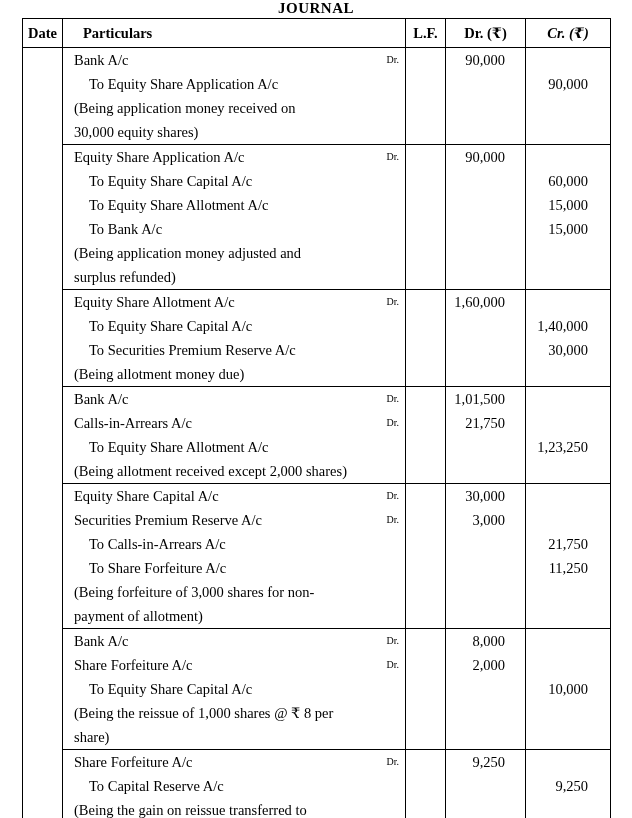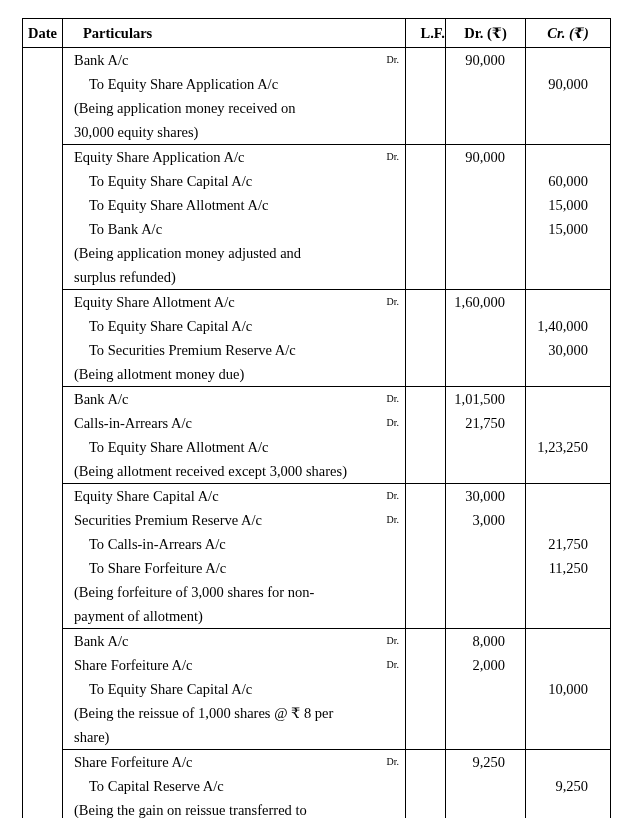--- a/index.html
+++ b/index.html
@@ -58,21 +58,21 @@
 
   thead th {
     font-size: 14.5px;
     font-weight: bold;
     height: 28px;
     line-height: 28px;
     padding: 0 8px;
   }
   th.h-date { text-align: center; }
   th.h-part { text-align: left; padding-left: 20px; }
-  th.h-lf   { text-align: right; }
+  th.h-lf   { text-align: center; }
   th.h-dr   { text-align: center; }
   th.h-cr   { text-align: center; font-style: italic; }
 
   
   td.cell { font-size: 14.5px; }
 
   .block {
     border-bottom: 1px solid #000000;
   }
   .block:last-child {
@@ -119,20 +119,21 @@
   }
 
   
   .lf-col .block { }
 </style>
 </head>
 <body>
 
 <div class="page">
 
+  <div class="doc-title">JOURNAL</div>
 
   <table class="journal-table">
     <colgroup>
       <col class="c-date">
       <col class="c-part">
       <col class="c-lf">
       <col class="c-dr">
       <col class="c-cr">
     </colgroup>
     <thead>
@@ -213,21 +214,21 @@
             <div class="block">
               <div class="line part-line"><span class="txt">Equity Share Allotment A/c</span><span class="dr-mark">Dr.</span></div>
               <div class="line part-line indent"><span class="txt">To Equity Share Capital A/c</span></div>
               <div class="line part-line indent"><span class="txt">To Securities Premium Reserve A/c</span></div>
               <div class="line part-line"><span class="txt">(Being allotment money due)</span></div>
             </div>
             <div class="block">
               <div class="line part-line"><span class="txt">Bank A/c</span><span class="dr-mark">Dr.</span></div>
               <div class="line part-line"><span class="txt">Calls-in-Arrears A/c</span><span class="dr-mark">Dr.</span></div>
               <div class="line part-line indent"><span class="txt">To Equity Share Allotment A/c</span></div>
-              <div class="line part-line"><span class="txt">(Being allotment received except 3,000 shares)</span></div>
+              <div class="line part-line"><span class="txt">(Being allotment received except 2,000 shares)</span></div>
             </div>
             <div class="block">
               <div class="line part-line"><span class="txt">Equity Share Capital A/c</span><span class="dr-mark">Dr.</span></div>
               <div class="line part-line"><span class="txt">Securities Premium Reserve A/c</span><span class="dr-mark">Dr.</span></div>
               <div class="line part-line indent"><span class="txt">To Calls-in-Arrears A/c</span></div>
               <div class="line part-line indent"><span class="txt">To Share Forfeiture A/c</span></div>
               <div class="line part-line"><span class="txt">(Being forfeiture of 3,000 shares for non-</span></div>
               <div class="line part-line"><span class="txt">payment of allotment)</span></div>
             </div>
             <div class="block">

